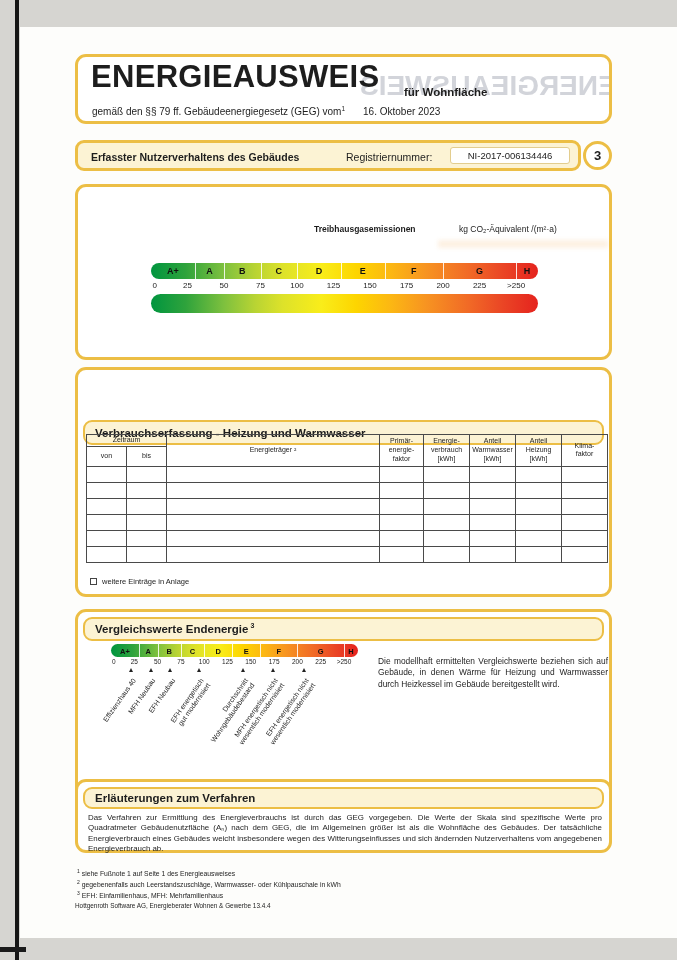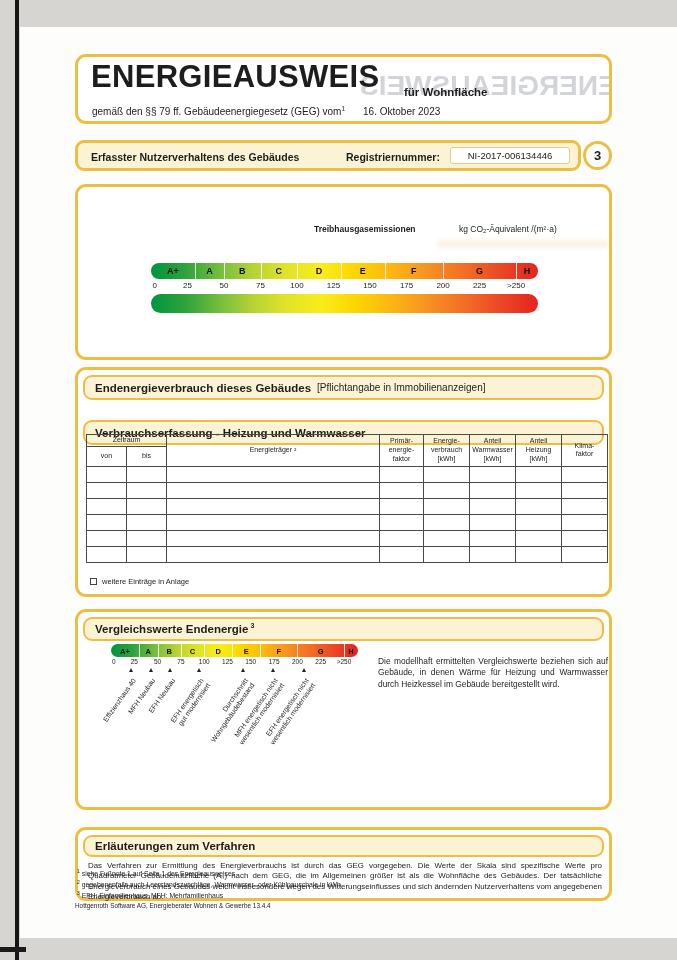--- a/index.html
+++ b/index.html
@@ -16,21 +16,21 @@
   .doc-title{position:absolute;left:13px;top:2px;font-size:31px;font-weight:bold;letter-spacing:.3px;z-index:2;}
   .doc-subtitle{position:absolute;left:326px;top:29px;font-size:11.5px;font-weight:bold;z-index:2;}
   .law-line{position:absolute;left:14px;top:48px;font-size:10px;z-index:2;}
   .law-line sup{font-size:6.5px;}
   .law-date{margin-left:18px;}
   .bleed-title{position:absolute;left:282px;top:13px;font-size:28px;font-weight:bold;color:#a7abb6;opacity:.5;transform:scaleX(-1);white-space:nowrap;z-index:1;}
 
   
   .reg-bar{position:absolute;left:55px;top:113px;width:506px;height:31px;background:#fcf3d4;border:3px solid #ecbe45;border-radius:9px;}
   .reg-label{position:absolute;left:13px;top:8px;font-size:10.5px;font-weight:bold;}
-  .reg-num-label{position:absolute;left:268px;top:8px;font-size:10.5px;font-weight:bold;}
+  .reg-num-label{position:absolute;left:268px;top:8px;font-size:10.5px;font-weight:normal;}
   .reg-num-box{position:absolute;left:372px;top:4px;width:120px;height:17px;background:#fff;border:1px solid #e3cd8e;border-radius:3px;font-size:9.5px;display:flex;align-items:center;justify-content:center;}
   .page-badge{position:absolute;left:563px;top:114px;width:29px;height:29px;border:3.5px solid #ecbe45;border-radius:50%;background:#fff;display:flex;align-items:center;justify-content:center;font-size:13px;font-weight:bold;}
 
   
   .ev-box{top:157px;height:176px;}
   .tb-12{font-size:12px;}
   .emis-label{position:absolute;left:236px;top:37px;font-size:8.5px;font-weight:bold;}
   .emis-unit{position:absolute;left:381px;top:37px;font-size:8.5px;}
   .smudge{position:absolute;left:360px;top:53px;width:170px;height:8px;background:rgba(242,158,60,.14);filter:blur(2px);}
 
@@ -70,21 +70,21 @@
   .scale-small .ticks{height:11px;}
   .scale-small .tick{font-size:6.5px;top:1px;}
   .markers{position:relative;height:6px;}
   .marker{position:absolute;top:0;width:0;height:0;border-left:2.5px solid transparent;border-right:2.5px solid transparent;border-bottom:4.5px solid #222;transform:translateX(-50%);}
   .vlabels{position:relative;height:104px;}
   .vlabel{position:absolute;top:3px;width:0;}
   .vlabel span{position:absolute;right:0;top:0;transform:rotate(-55deg);transform-origin:100% 0;white-space:pre;text-align:right;font-size:7px;line-height:1.18;display:block;}
   .vw-para{position:absolute;left:300px;top:44px;width:230px;font-size:8.4px;line-height:1.34;text-align:justify;}
 
   
-  .erl-box{top:800px;height:74px;}
+  .erl-box{top:752px;height:74px;}
   .titlebar.et{height:22px;}
   .erl-text{position:absolute;left:10px;top:31px;width:514px;font-size:7.9px;line-height:1.32;text-align:justify;}
 
   
   .footnotes{position:absolute;left:57px;top:841px;font-size:6.8px;line-height:1.45;}
   .footnotes sup{font-size:5px;margin-right:2px;}
   .software{position:absolute;left:55px;top:875px;font-size:6.4px;}
 </style>
 </head>
 <body>
@@ -146,24 +146,20 @@
         <span class="tick" style="left:66.04%">175</span>
         <span class="tick" style="left:75.47%">200</span>
         <span class="tick" style="left:84.91%">225</span>
         <span class="tick" style="left:94.34%">&gt;250</span>
       </div>
       <div class="gradbar grad"></div>
     </div>
   </section>
 
   <section class="box combined-box">
-    <div class="titlebar">
-      <span class="tb-main">Endenergieverbrauch dieses Gebäudes</span>
-      <span class="tb-suffix">[Pflichtangabe in Immobilienanzeigen]</span>
-    </div>
     <div class="titlebar t2">
       <span class="tb-main">Verbrauchserfassung - Heizung und Warmwasser</span>
     </div>
     <table class="vtable">
       <colgroup>
         <col style="width:40px">
           <col style="width:40px">
           <col style="width:213px">
           <col style="width:44px">
           <col style="width:46px">

